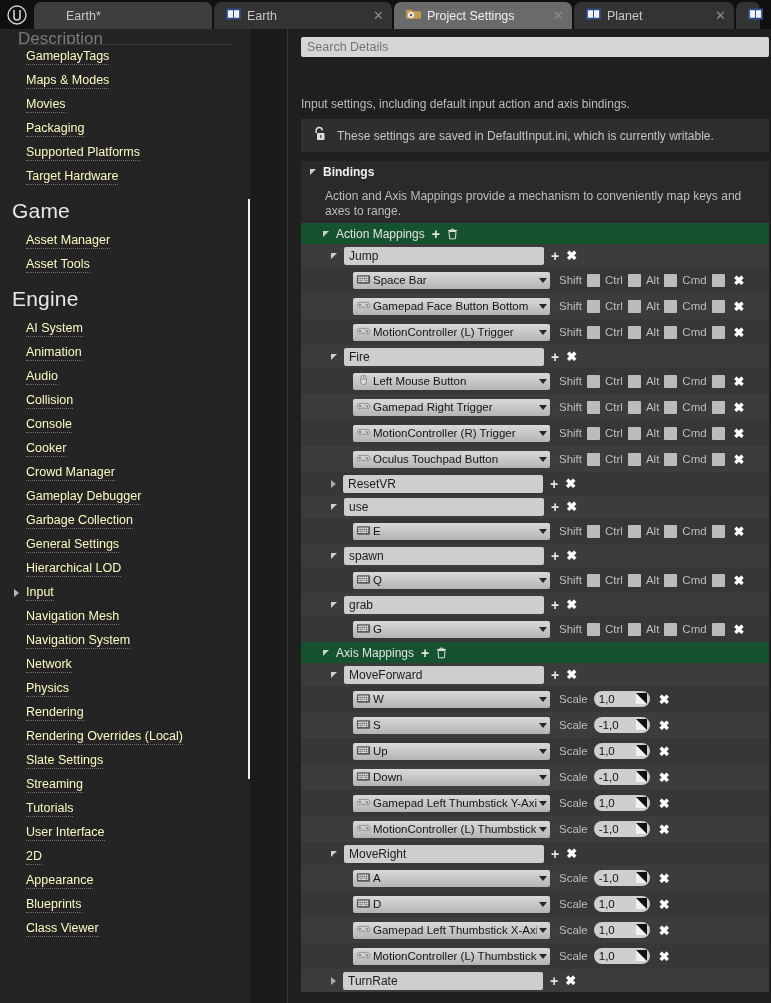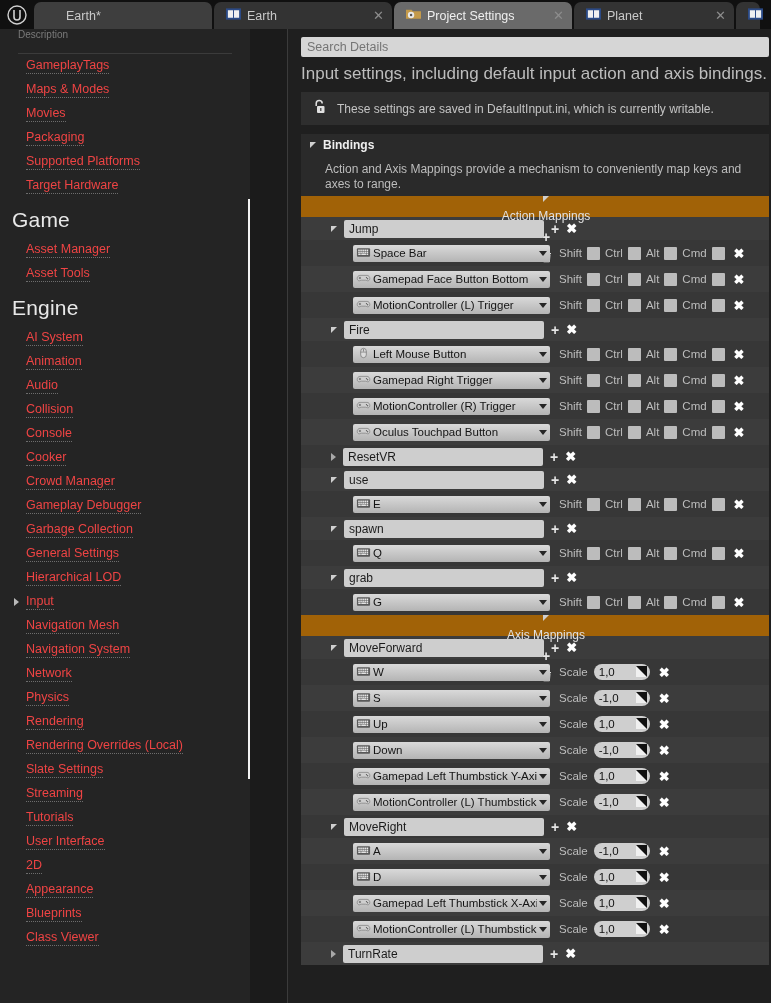--- a/index.html
+++ b/index.html
@@ -35,26 +35,26 @@
   .tab .tlabel { flex: 1; overflow: hidden; text-overflow: clip; }
   .tab .tclose { color: #8d8d8d; font-size: 13px; padding-left: 6px; }
   .ico { width: 15px; height: 14px; flex: 0 0 auto; display:inline-block; }
 
   
   .sidebar {
     position: absolute; left: 0; top: 29px; width: 250px; height: 974px;
     background: #242424; overflow: hidden;
   }
   .sb-top-cut {
-    height: 25px; border-bottom: 1px solid #3b3b3b; margin: 0 18px 0 18px;
-    color: #7a7a7a; font-size: 10px; overflow: hidden;
+    height: 16px; border-bottom: 1px solid #3b3b3b; margin: 0 18px 0 18px;
+    color: #7a7a7a; font-size: 17px; overflow: hidden;
   }
   .sb-item {
     height: 24px; display: flex; align-items: center;
-    padding-left: 26px; font-size: 12.5px; color: #ef4444; position: relative;
+    padding-left: 26px; font-size: 12.5px; color: #fef9c3; position: relative;
   }
   .sb-item .lbl {
     border-bottom: 1px dotted #6d6d6d; line-height: 15px;
   }
   .sb-item .arrow {
     position: absolute; left: 14px; top: 8px;
     width: 0; height: 0; border-left: 5px solid #b9b9b9;
     border-top: 4px solid transparent; border-bottom: 4px solid transparent;
   }
   .sb-head {
@@ -72,21 +72,21 @@
   .main {
     position: absolute; left: 288px; top: 29px; width: 483px; height: 974px;
     background: #1f1f1f; overflow: hidden;
   }
   .search-row { padding: 8px 0 0 13px; }
   .search-input {
     width: 468px; height: 20px; background: #d6d6d6; border: 0; border-radius: 2px;
     color: #808080; font-size: 12.5px; padding: 0 6px;
     font-family: "Liberation Sans", sans-serif;
   }
-  .desc { font-size: 17px; color: #bdbdbd; padding: 7px 0 6px 13px; }
+  .desc { font-size: 12px; color: #bdbdbd; padding: 7px 0 6px 13px; margin-top: 33px; }
   .notice {
     margin: 2px 0 0 13px; width: 468px; height: 33px; background: #2e2e2e;
     display: flex; align-items: center; gap: 10px; padding-left: 12px;
     font-size: 12px; color: #c4c4c4; text-align: right;
   }
 
   .section-head {
     margin: 9px 0 0 13px; width: 468px; height: 22px; background: #2a2a2a;
     display: flex; align-items: center; gap: 7px; padding-left: 9px;
     font-size: 12px; color: #efefef; font-weight: bold;
@@ -94,21 +94,21 @@
   .tri-down { width:0;height:0;border-top:6px solid #cfcfcf;border-right:6px solid transparent; }
   .tri-right { width:0;height:0;border-left:5px solid #a8a8a8;border-top:4px solid transparent;border-bottom:4px solid transparent; }
 
   .body-area { margin-left: 13px; width: 468px; background: #3d3d3d; }
   .hint {
     font-size: 12px; color: #bdbdbd; padding: 6px 12px 4px 24px; line-height: 15px;
     background: #2a2a2a;
   }
   .group-row {
     display: flex; align-items: center; gap: 7px; height: 21px;
-    padding-left: 22px; font-size: 12px; color: #e2e2e2; background: #a16207; flex-direction: column;
+    padding-left: 22px; font-size: 12px; color: #e2e2e2; background: #14532d;
   }
   .grp-label { font-size: 12px; }
   .plus {
     color: #e6e6e6; font-size: 14px; font-weight: bold; line-height: 1;
   }
   .trash { width: 11px; height: 12px; display: inline-block; }
 
   
   .act-row {
     display: flex; align-items: center; gap: 7px; height: 23px; padding-left: 30px;

